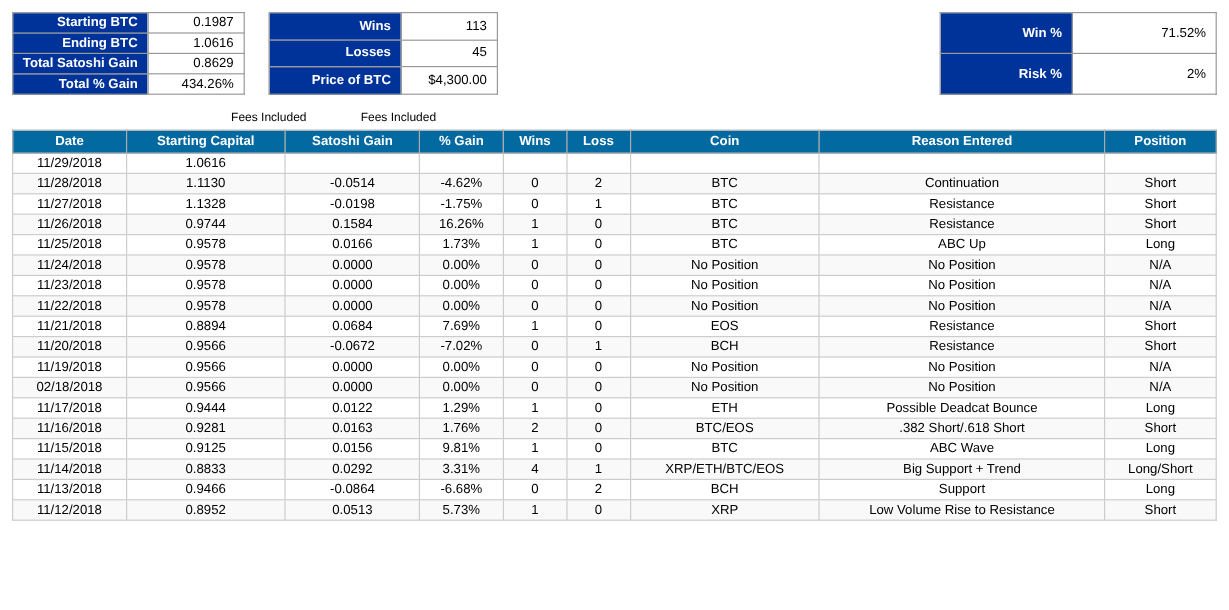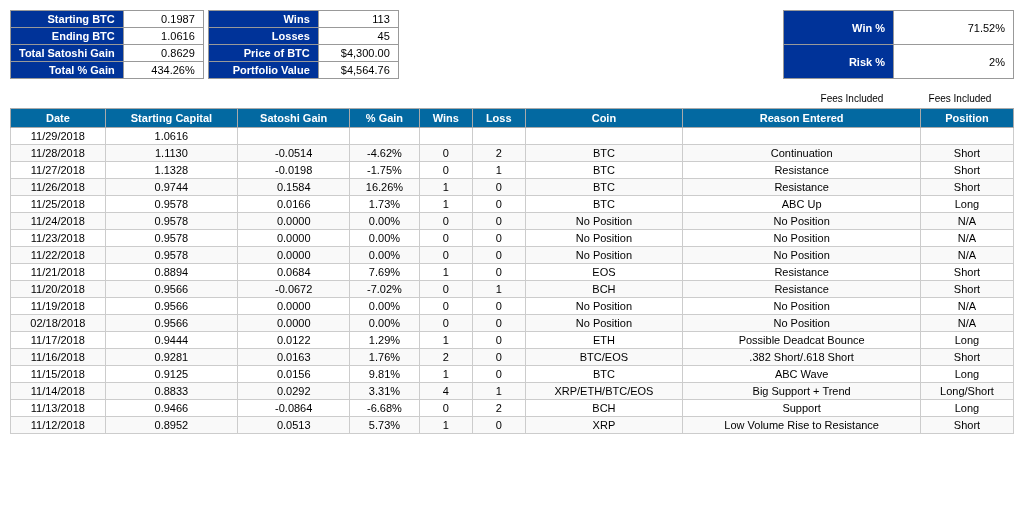--- a/index.html
+++ b/index.html
@@ -1,18 +1,18 @@
 <!DOCTYPE html>
 <html><head>
   <meta charset="utf-8">
   <style>
     * { box-sizing: border-box; margin: 0; padding: 0; }
     body { font-family: Arial, sans-serif; font-size: 11px; background: #fff; color: #000; padding: 10px; }
 
-    .top-section { display: flex; gap: 4px; margin-bottom: 14px; }
+    .top-section { display: flex; gap: 20px; margin-bottom: 14px; }
 
     .summary-box { border-collapse: collapse; }
     .summary-box td { border: 1px solid #999; padding: 2px 8px; white-space: nowrap; }
     .summary-box .label-cell { background: #003399; color: #fff; font-weight: bold; text-align: right; min-width: 110px; }
     .summary-box .value-cell { text-align: right; min-width: 80px; background: #fff; }
 
     .spacer { flex: 1; }
 
     .data-table { border-collapse: collapse; width: 100%; margin-top: 4px; }
     .data-table th { background: #0369a1; color: #fff; font-weight: bold; text-align: center; border: 1px solid #aaa; padding: 3px 5px; font-size: 11px; }
@@ -53,44 +53,40 @@
           <td class="value-cell">113</td>
         </tr>
         <tr>
           <td class="label-cell">Losses</td>
           <td class="value-cell">45</td>
         </tr>
         <tr>
           <td class="label-cell">Price of BTC</td>
           <td class="value-cell">$4,300.00</td>
         </tr>
-        <tr>
-          <td class="label-cell">Portfolio Value</td>
-          <td class="value-cell">$4,564.76</td>
-        </tr>
       </tbody>
   </table>
 
   <div class="spacer"></div>
 
   <table class="summary-box">
     <tbody id="summary-right-body">
         <tr>
           <td class="label-cell">Win %</td>
           <td class="value-cell" style="min-width:120px;margin-left:18px;">71.52%</td>
         </tr>
         <tr>
           <td class="label-cell">Risk %</td>
           <td class="value-cell" style="min-width:120px;">2%</td>
         </tr>
       </tbody>
   </table>
 </div>
 
-<div style="display:flex; margin-left:160px; gap:0; margin-bottom:1px;justify-content:flex-end;">
+<div style="display:flex; margin-left:160px; gap:0; margin-bottom:1px;">
   <div style="width:108px; text-align:center; font-size:10px;">Fees Included</div>
   <div style="width:108px; text-align:center; font-size:10px;">Fees Included</div>
 </div>
 
 <table class="data-table">
   <thead>
     <tr id="table-header-row">
         <th>Date</th>
         <th>Starting Capital</th>
         <th>Satoshi Gain</th>

